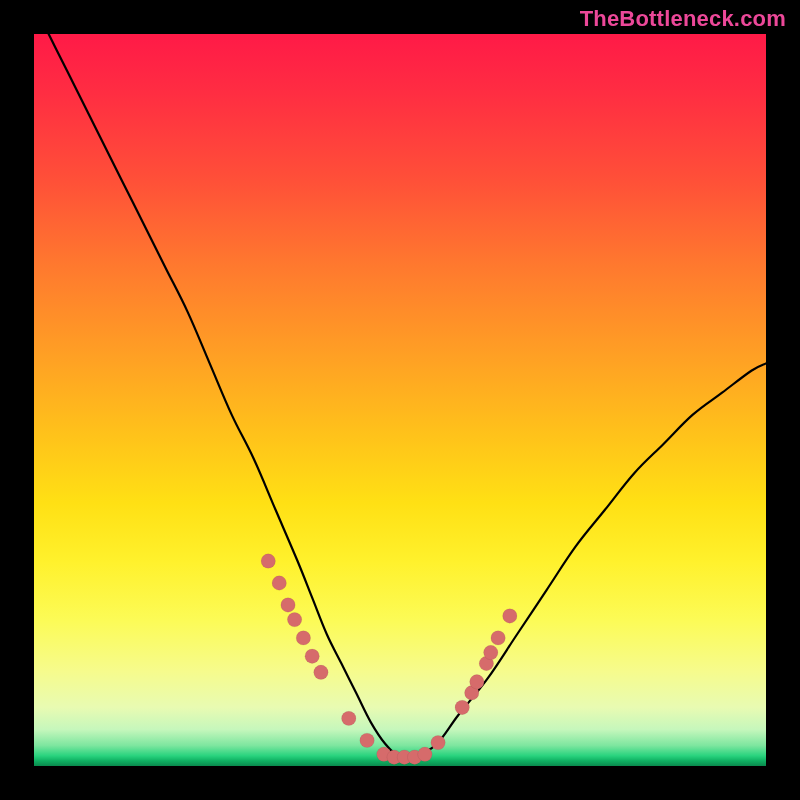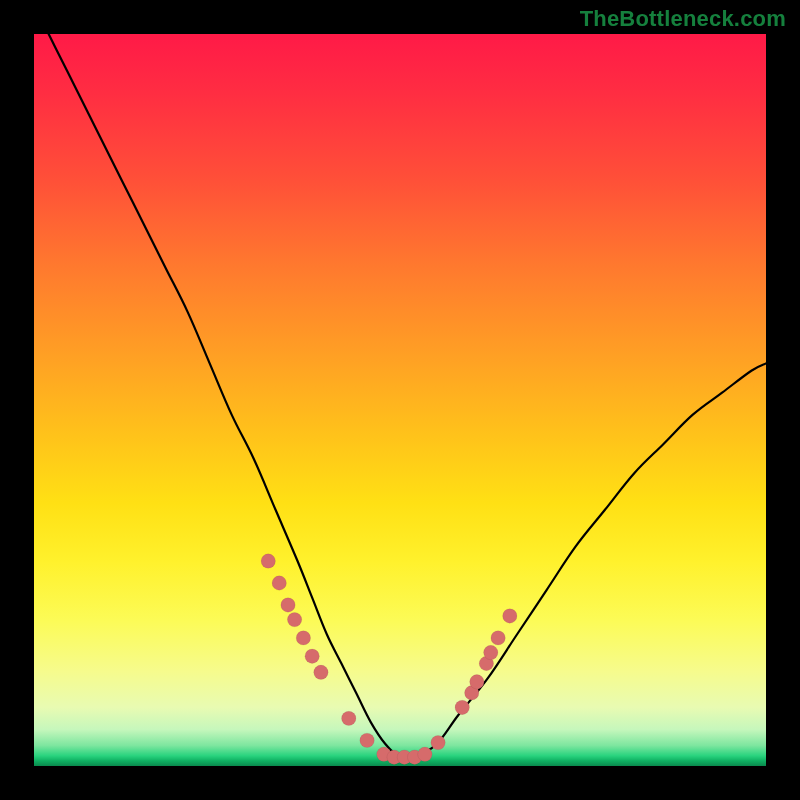--- a/index.html
+++ b/index.html
@@ -47,21 +47,21 @@
       #0a8a4e 100%
     );
   }
   .watermark {
     position: absolute;
     top: 6px;
     right: 14px;
     font-family: Arial, Helvetica, sans-serif;
     font-size: 22px;
     letter-spacing: 0.2px;
-    color: #15803d;
+    color: #ec4899;
     font-weight: 600;
     user-select: none;
   }
   svg.curve {
     position: absolute;
     inset: 0;
     width: 100%;
     height: 100%;
     overflow: visible;
   }

